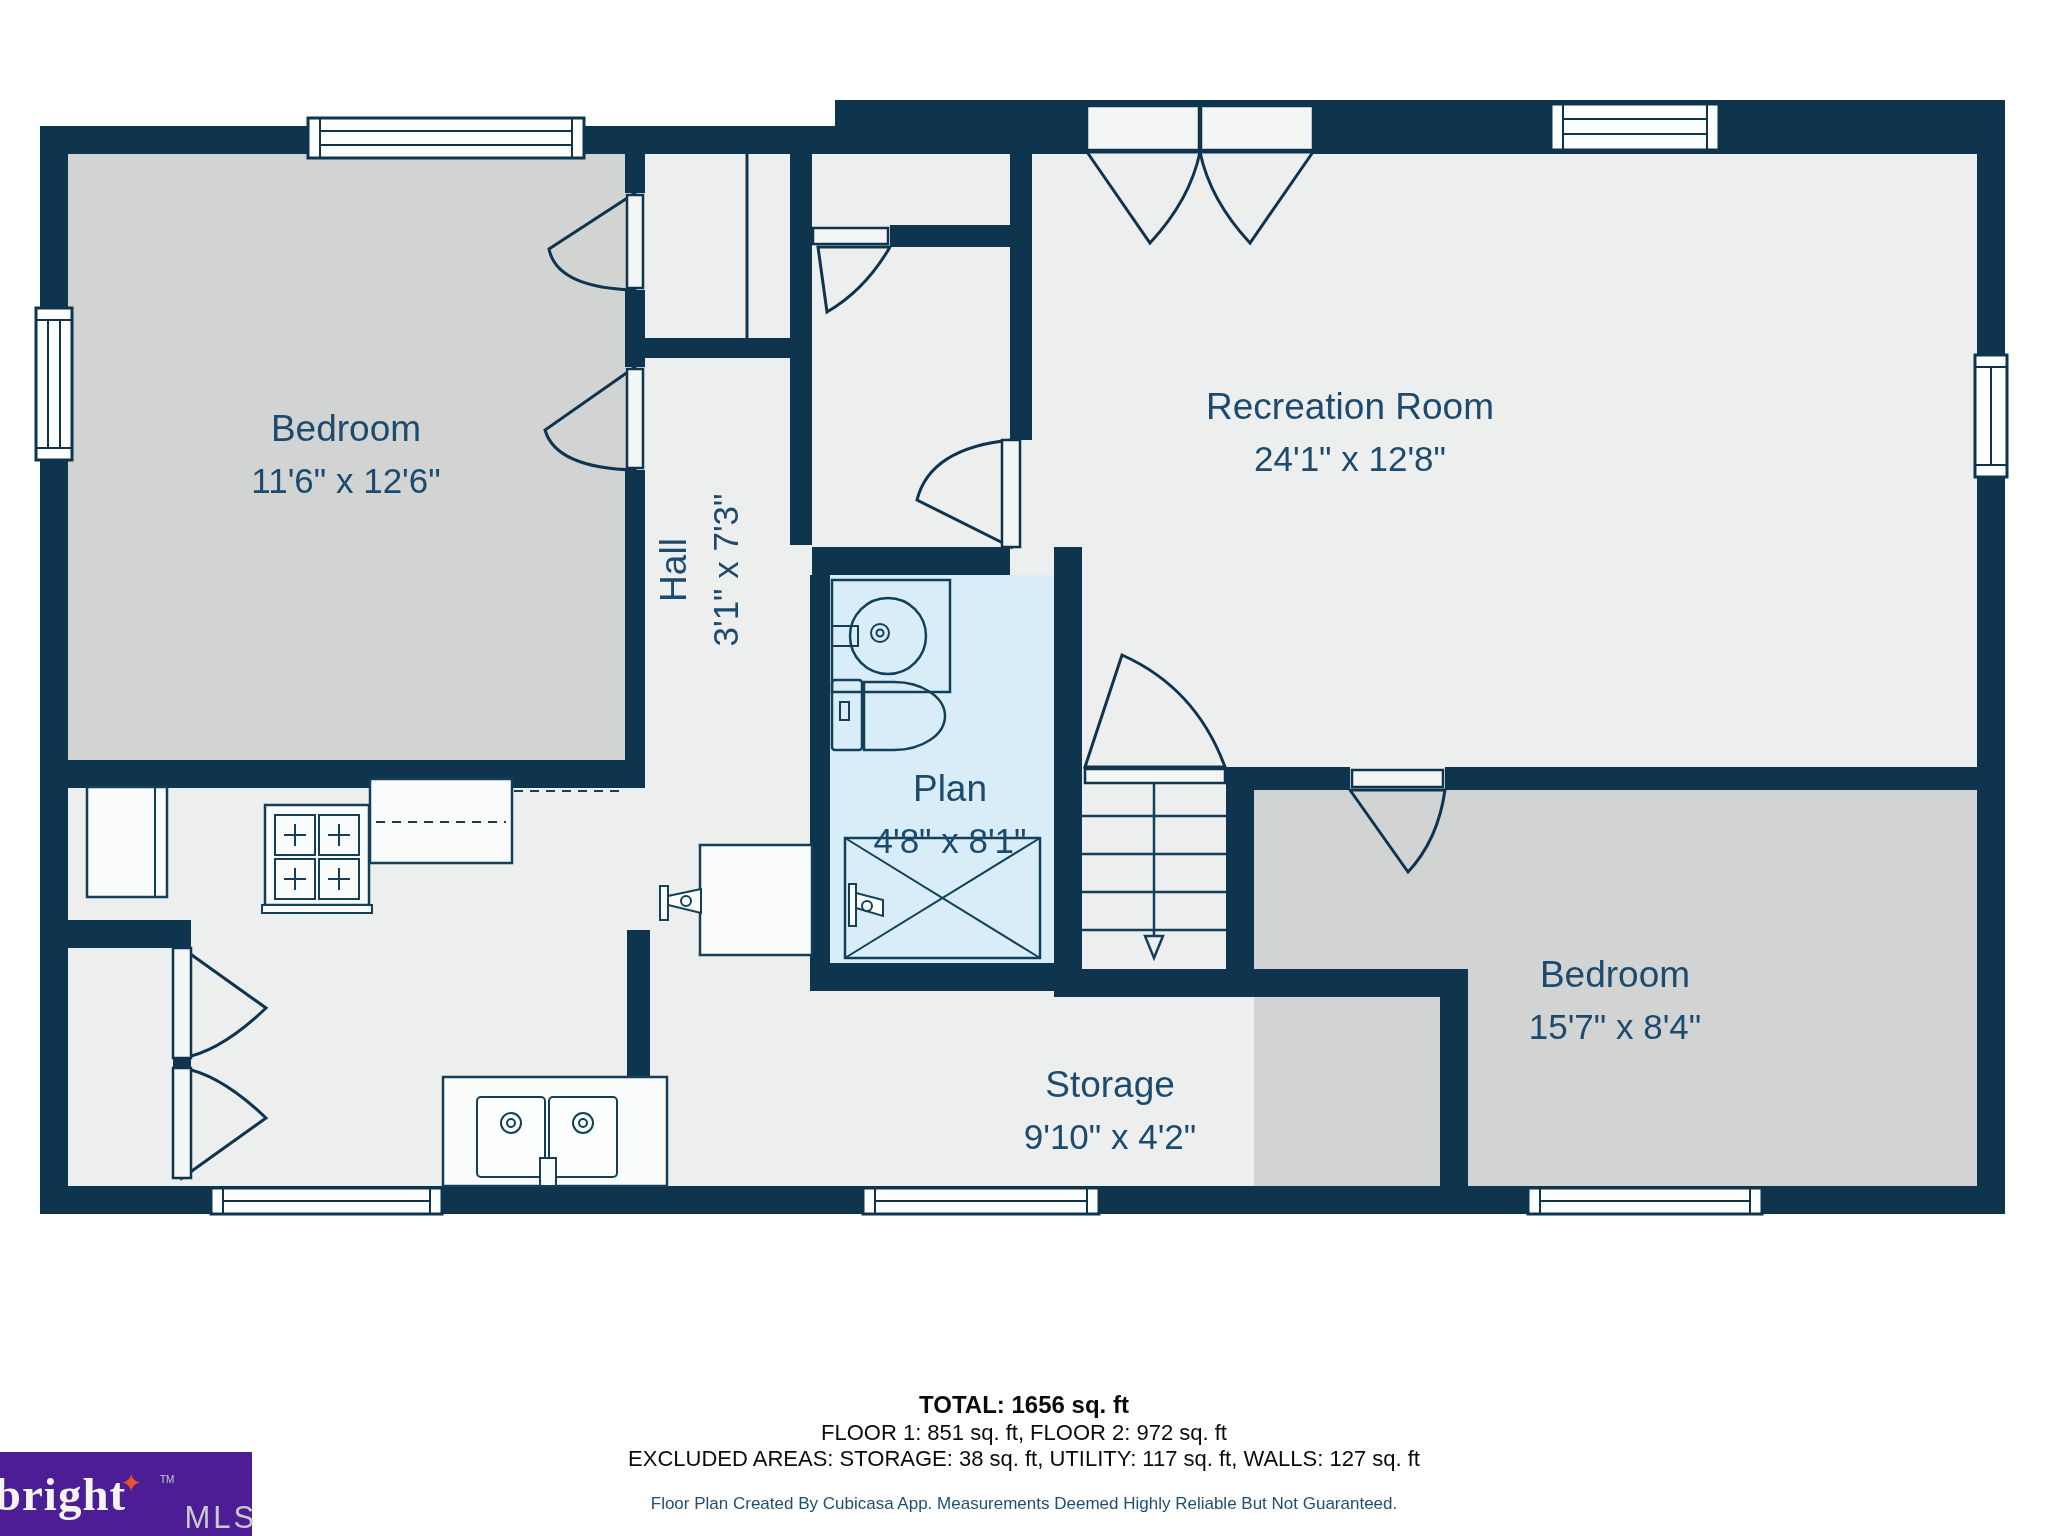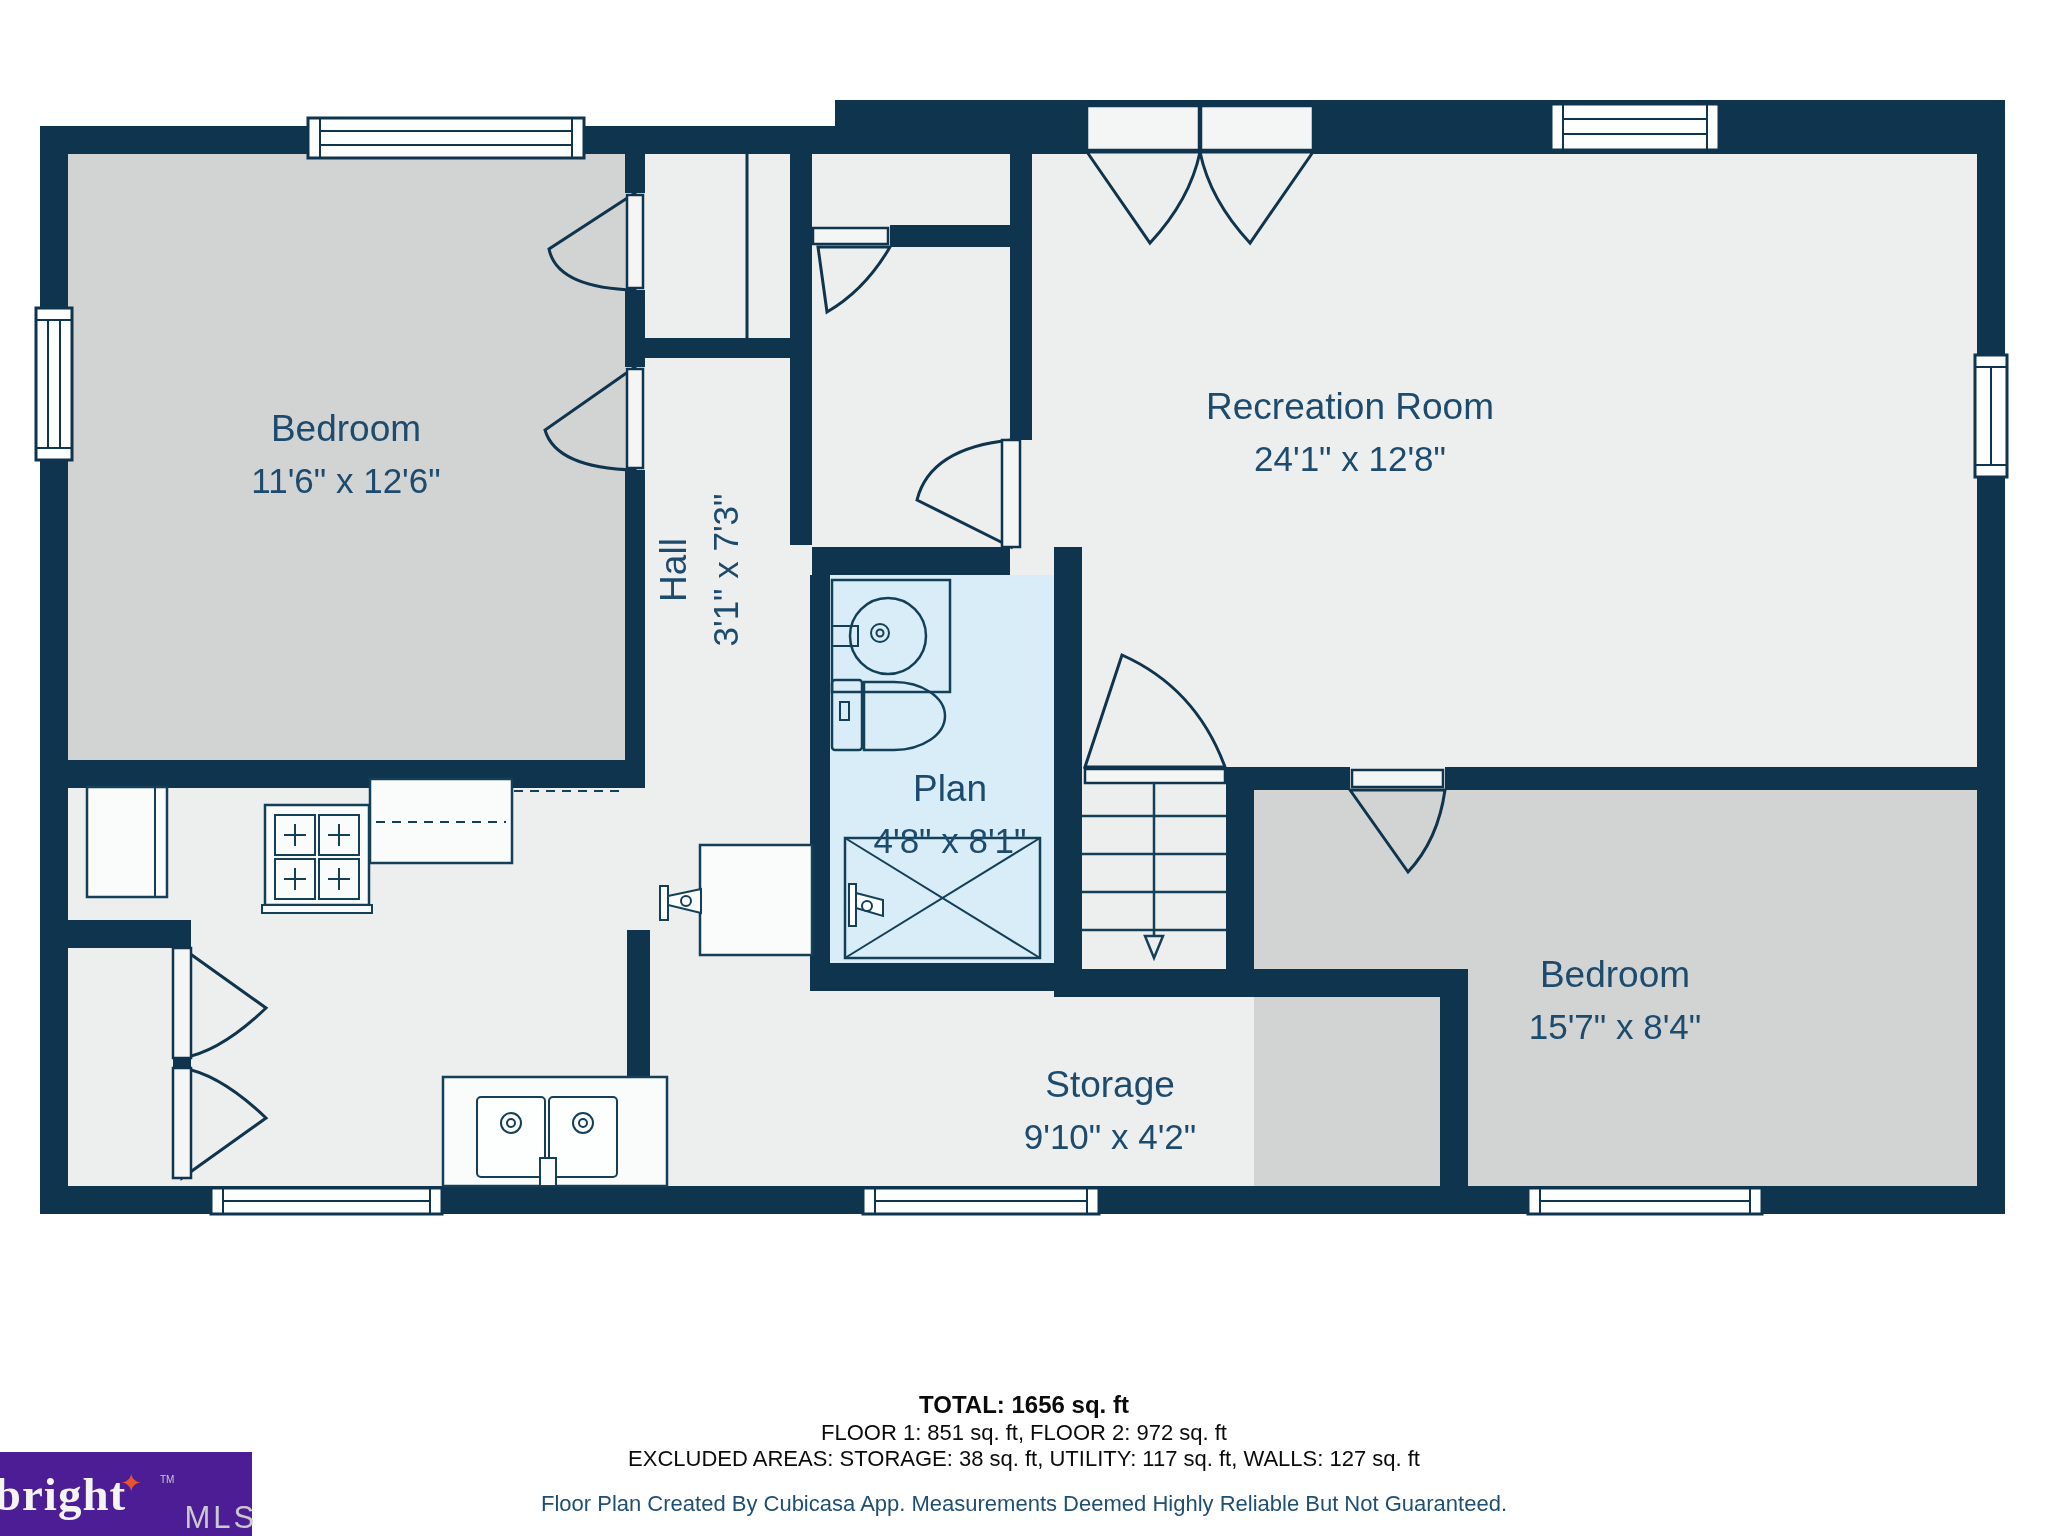--- a/index.html
+++ b/index.html
@@ -8,21 +8,21 @@
   #plan{position:absolute;left:0;top:0;width:2048px;height:1372px;}
   svg{position:absolute;left:0;top:0;}
   .room-label{position:absolute;transform:translate(-50%,-50%);text-align:center;
       color:#1c4b6e;white-space:nowrap;line-height:52px;}
   .room-label .rname{font-size:37px;}
   .room-label .rdims{font-size:35px;}
   .room-label.rot{transform:translate(-50%,-50%) rotate(-90deg);}
   .footer{position:absolute;left:0;top:1390px;width:2048px;text-align:center;color:#0b0b0b;}
   .footer .f-total{font-size:24px;font-weight:bold;line-height:30px;}
   .footer .f-line{font-size:22px;line-height:26px;}
-  .footer .f-disclaimer{font-size:22px;color:#1d4e73;margin-top:22px;line-height:20px;}
+  .footer .f-disclaimer{font-size:17px;color:#1d4e73;margin-top:22px;line-height:20px;}
   .logo{position:absolute;left:0;top:1452px;width:252px;height:84px;background:#4c1d95;
       display:flex;align-items:center;justify-content:center;}
   .logo-bright{color:#f4f4f2;font-family:"Liberation Serif",serif;font-size:47px;
       font-weight:bold;letter-spacing:1px;}
   .logo-star{color:#e8552c;font-size:26px;margin-left:-6px;margin-top:-22px;}
   .logo-tm{color:#c9cacc;font-size:10px;margin-top:-30px;margin-left:18px;}
   .logo-mls{color:#c9cacc;font-size:31px;margin-left:10px;letter-spacing:3px;margin-top:48px;}
 </style>
 </head>
 <body>

